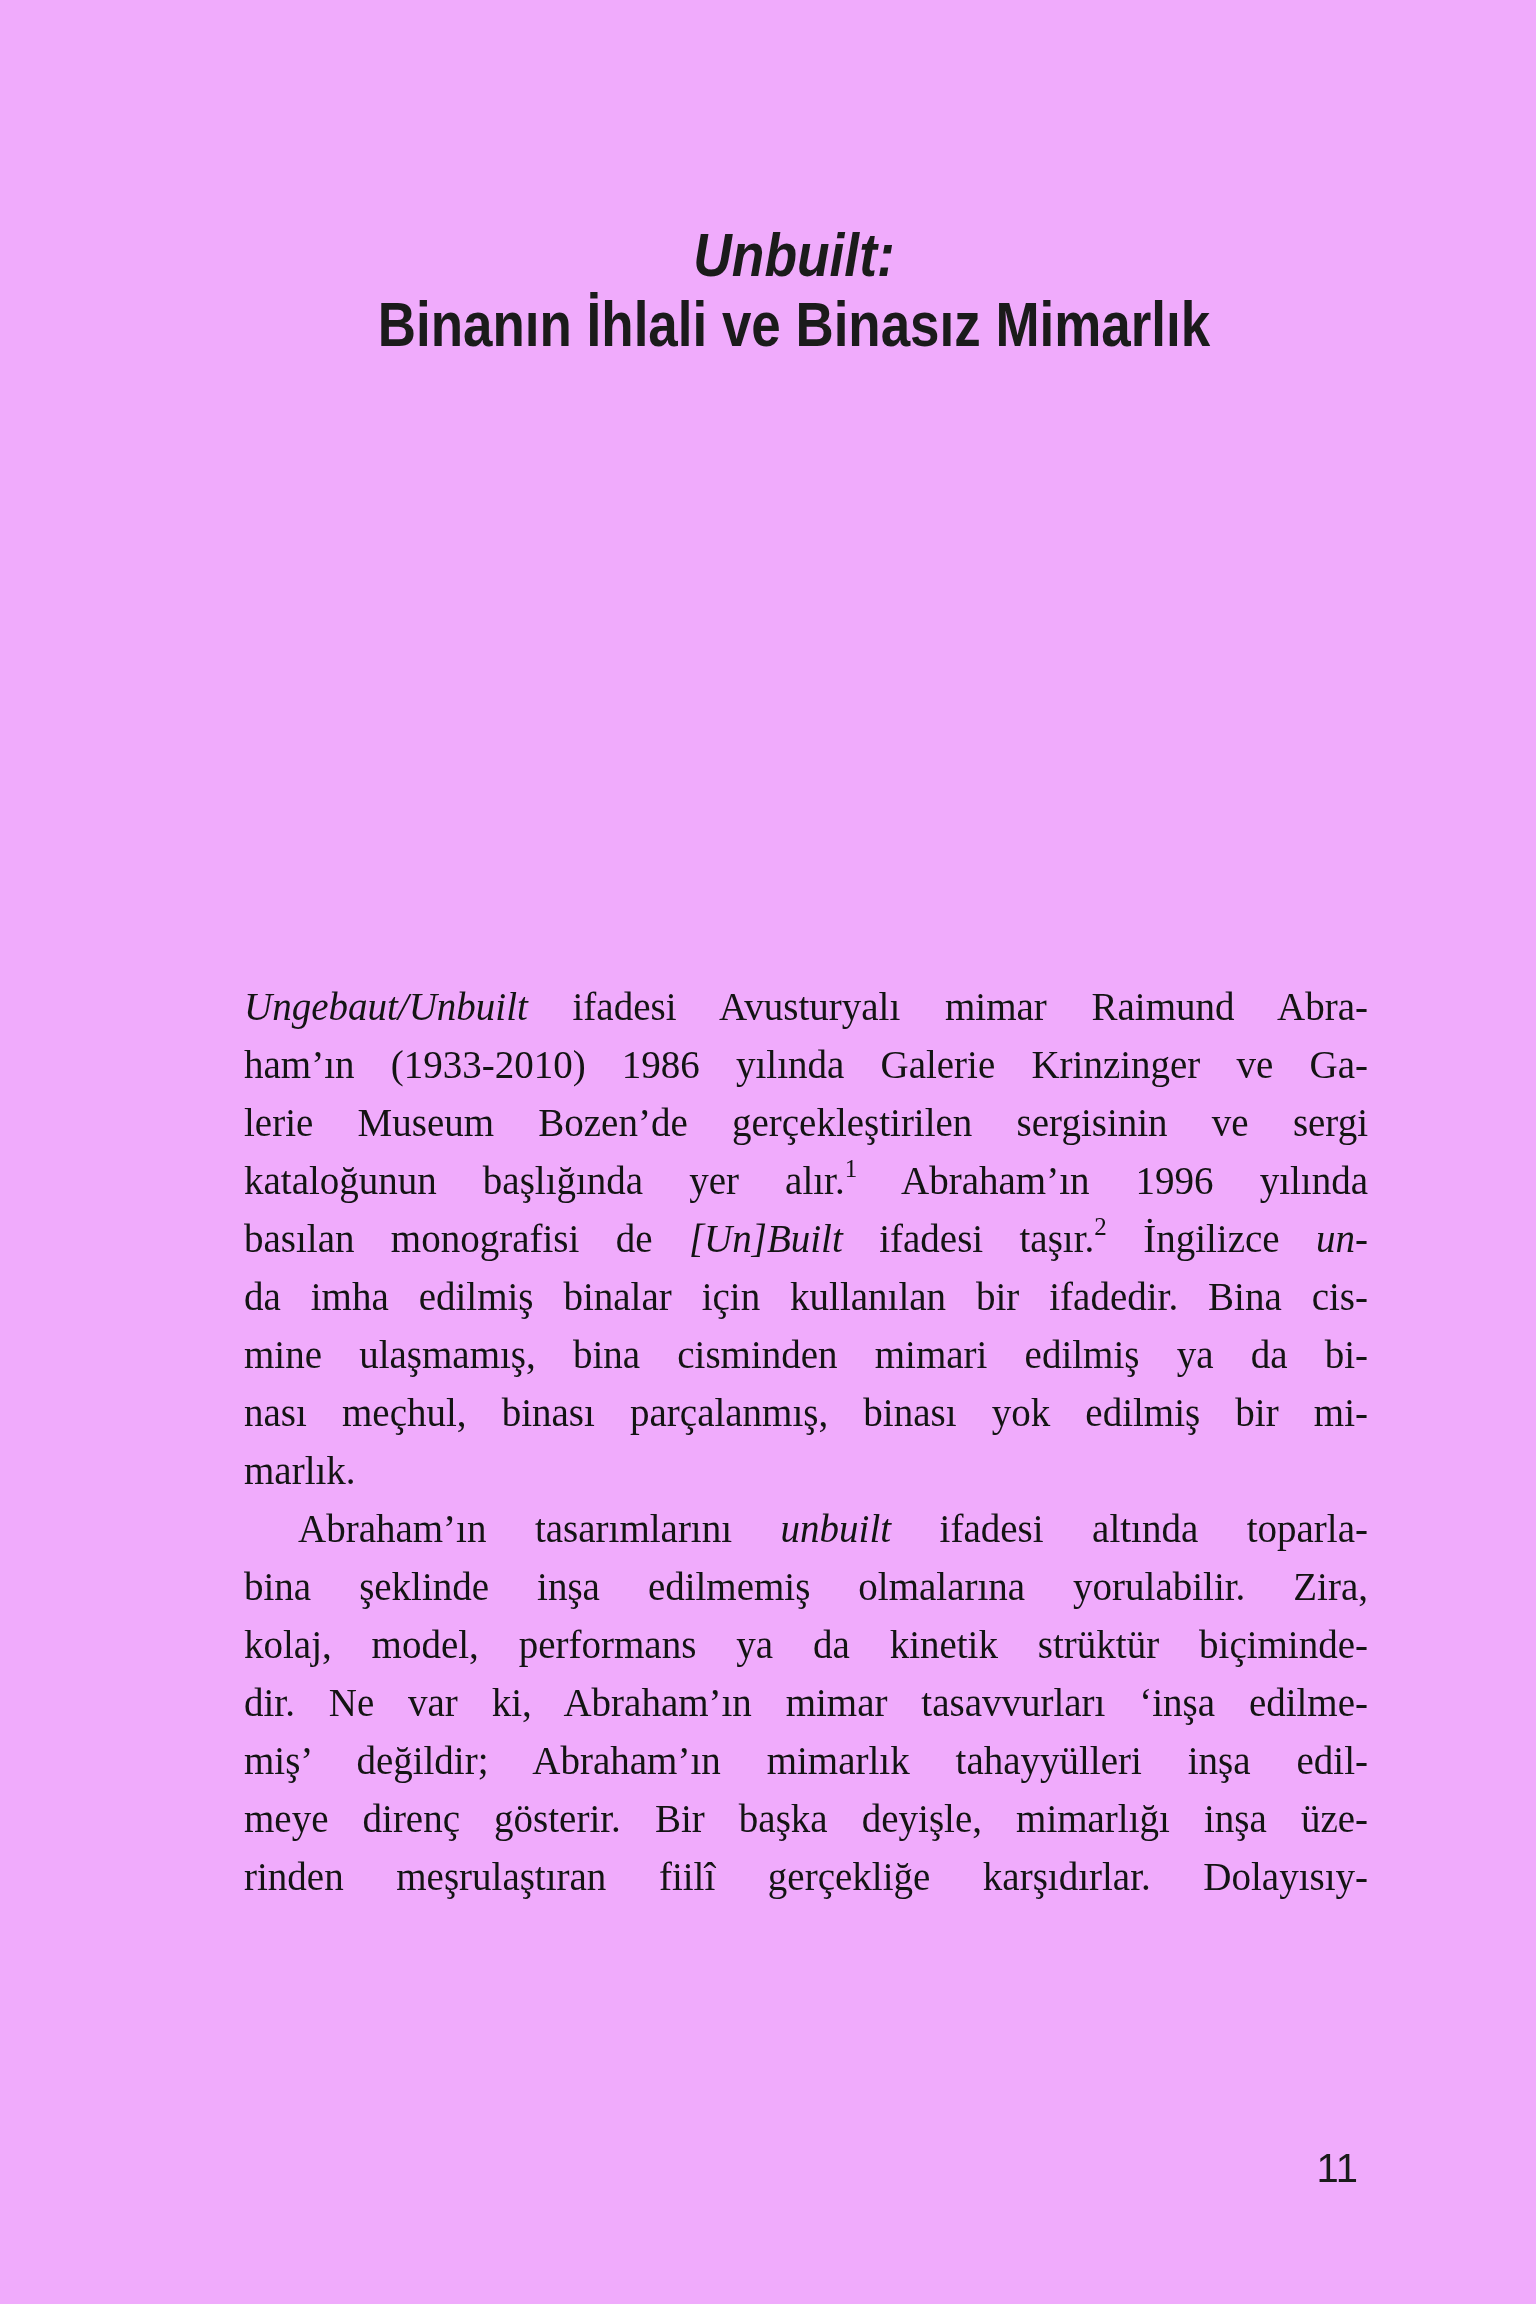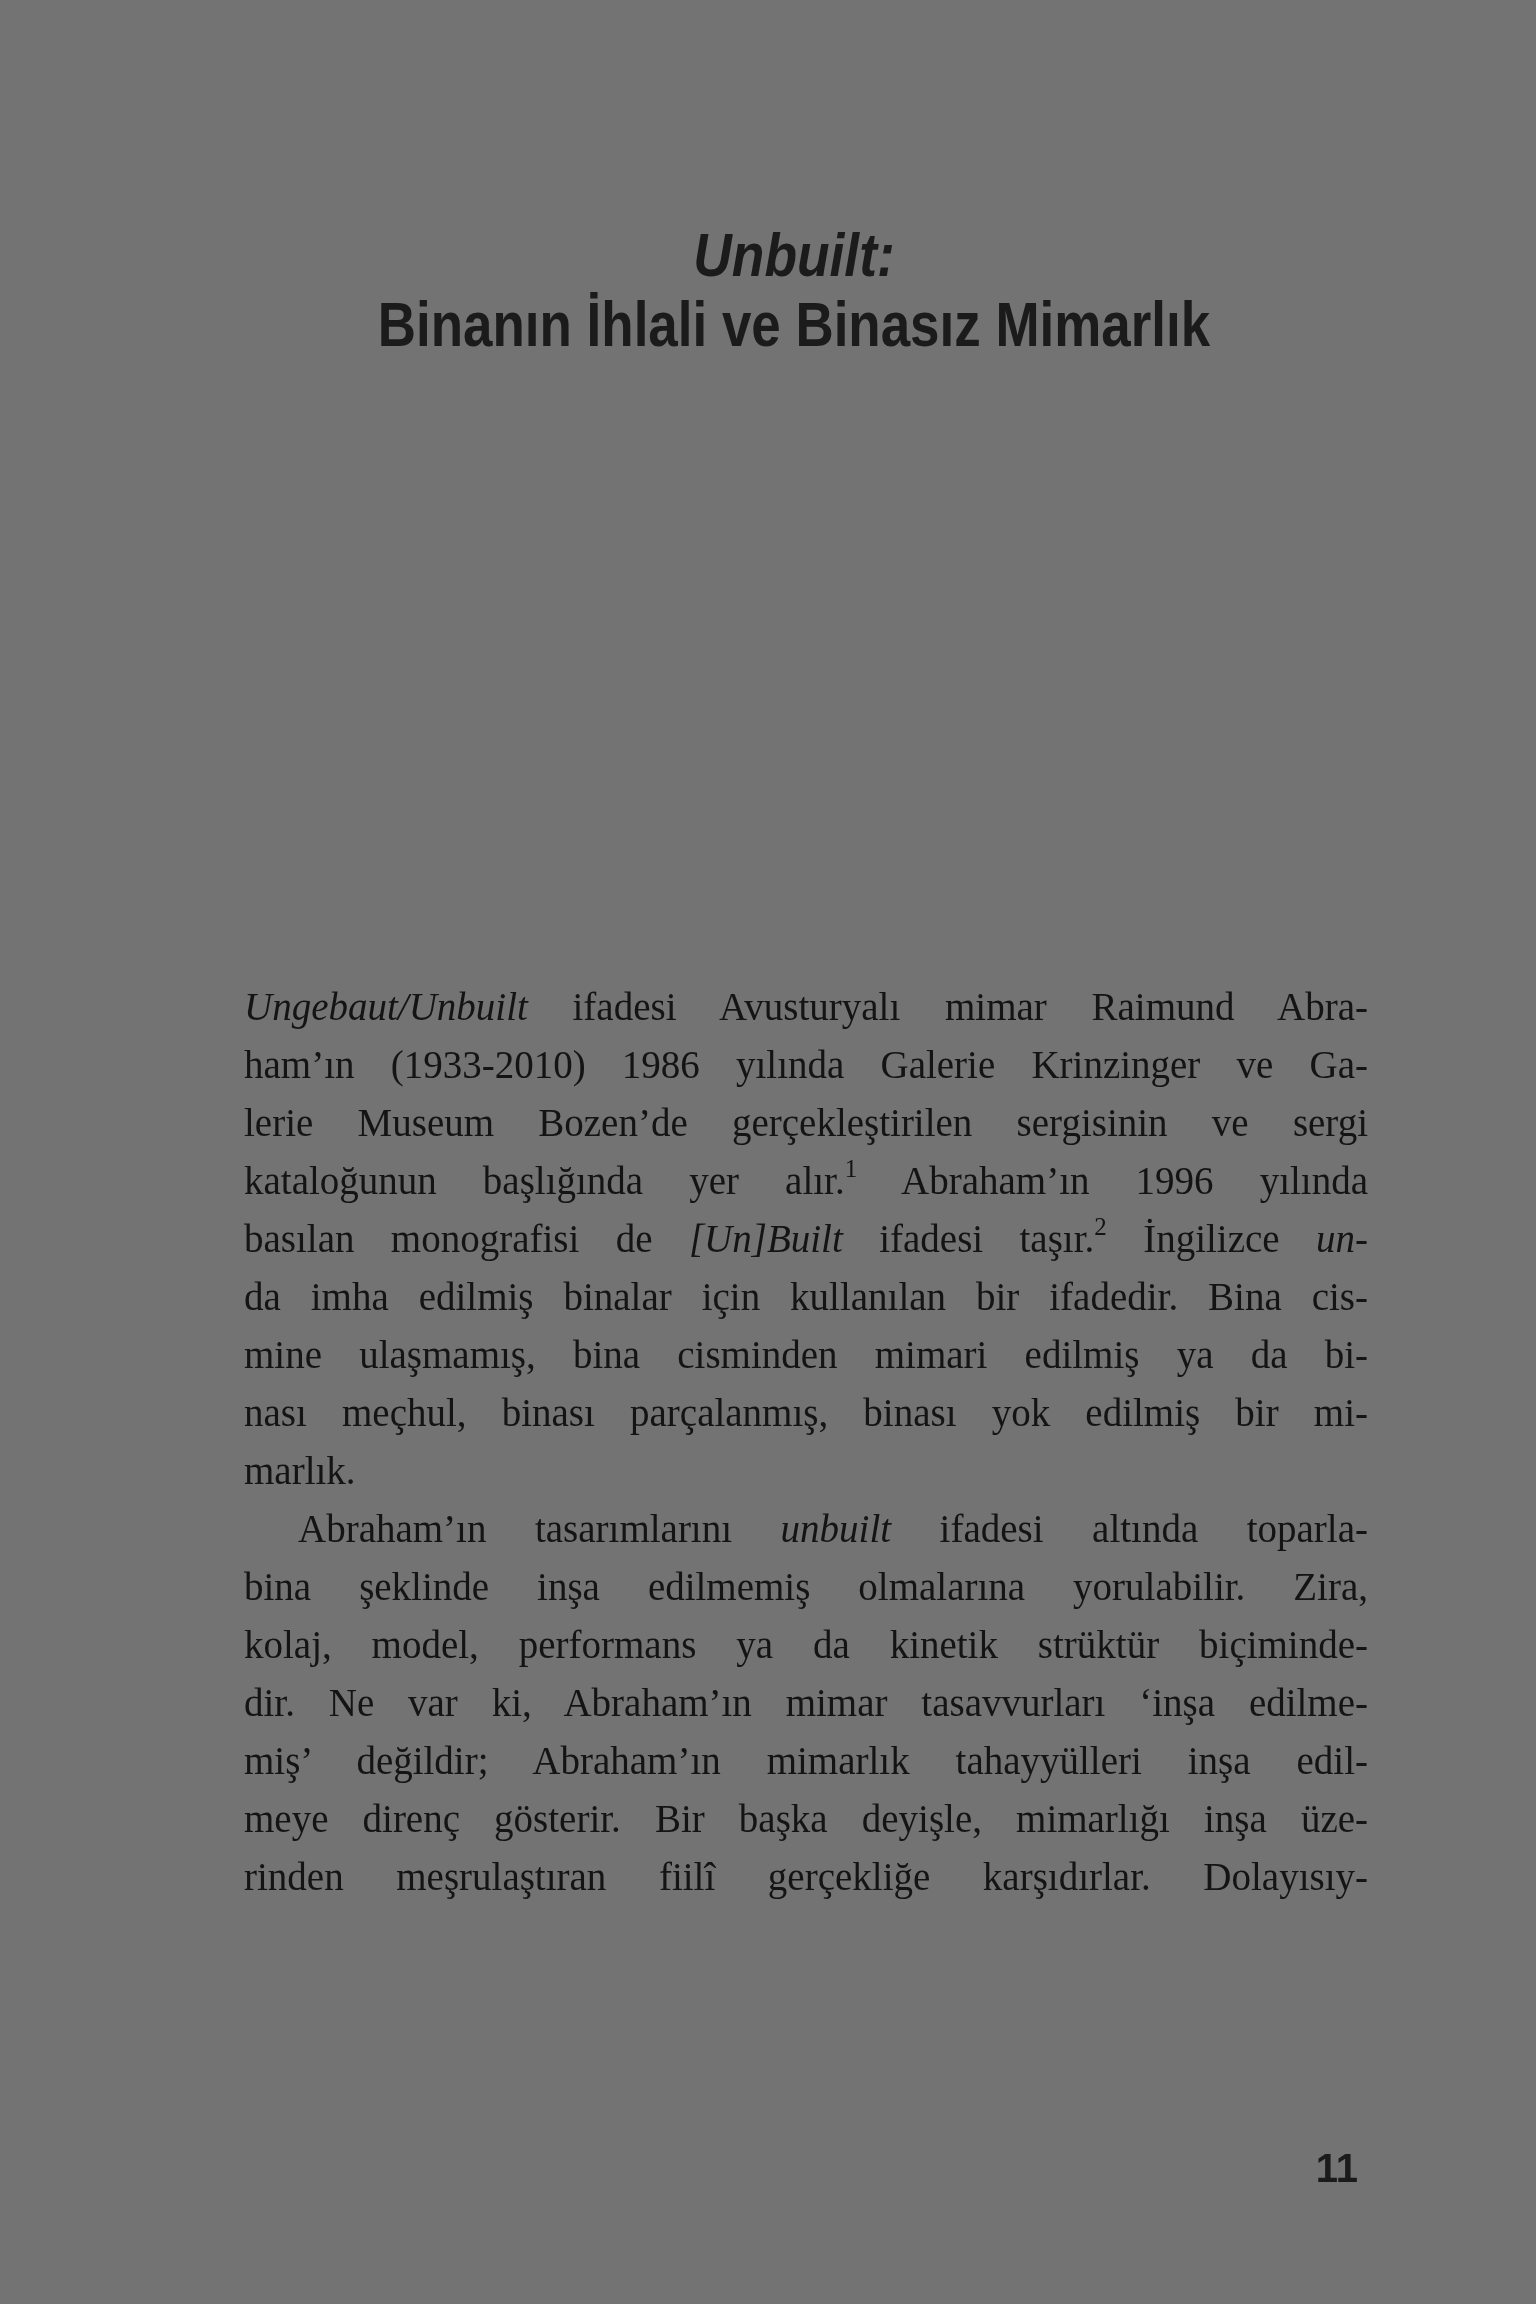--- a/index.html
+++ b/index.html
@@ -5,21 +5,21 @@
 <style>
   html, body {
     margin: 0;
     padding: 0;
     background: #ffffff;
   }
   .page {
     position: relative;
     width: 1536px;
     height: 2304px;
-    background: #737373;
+    background: #f0abfc;
     overflow: hidden;
     color: #161616;
   }
   .heading {
     position: absolute;
     left: 232px;
     top: 222px;
     width: 1124px;
     text-align: center;
     color: #1b1b1b;
@@ -71,21 +71,21 @@
     font-size: 25px;
     position: relative;
     top: -17px;
     line-height: 0;
   }
   .page-number {
     position: absolute;
     top: 2146px;
     right: 178px;
     font-family: "Liberation Sans", sans-serif;
-    font-weight: 700;
+    font-weight: 400;
     font-size: 40px;
     line-height: 44px;
     color: #1b1b1b;
   }
 </style>
 </head>
 <body>
 
 <div class="page">
 

